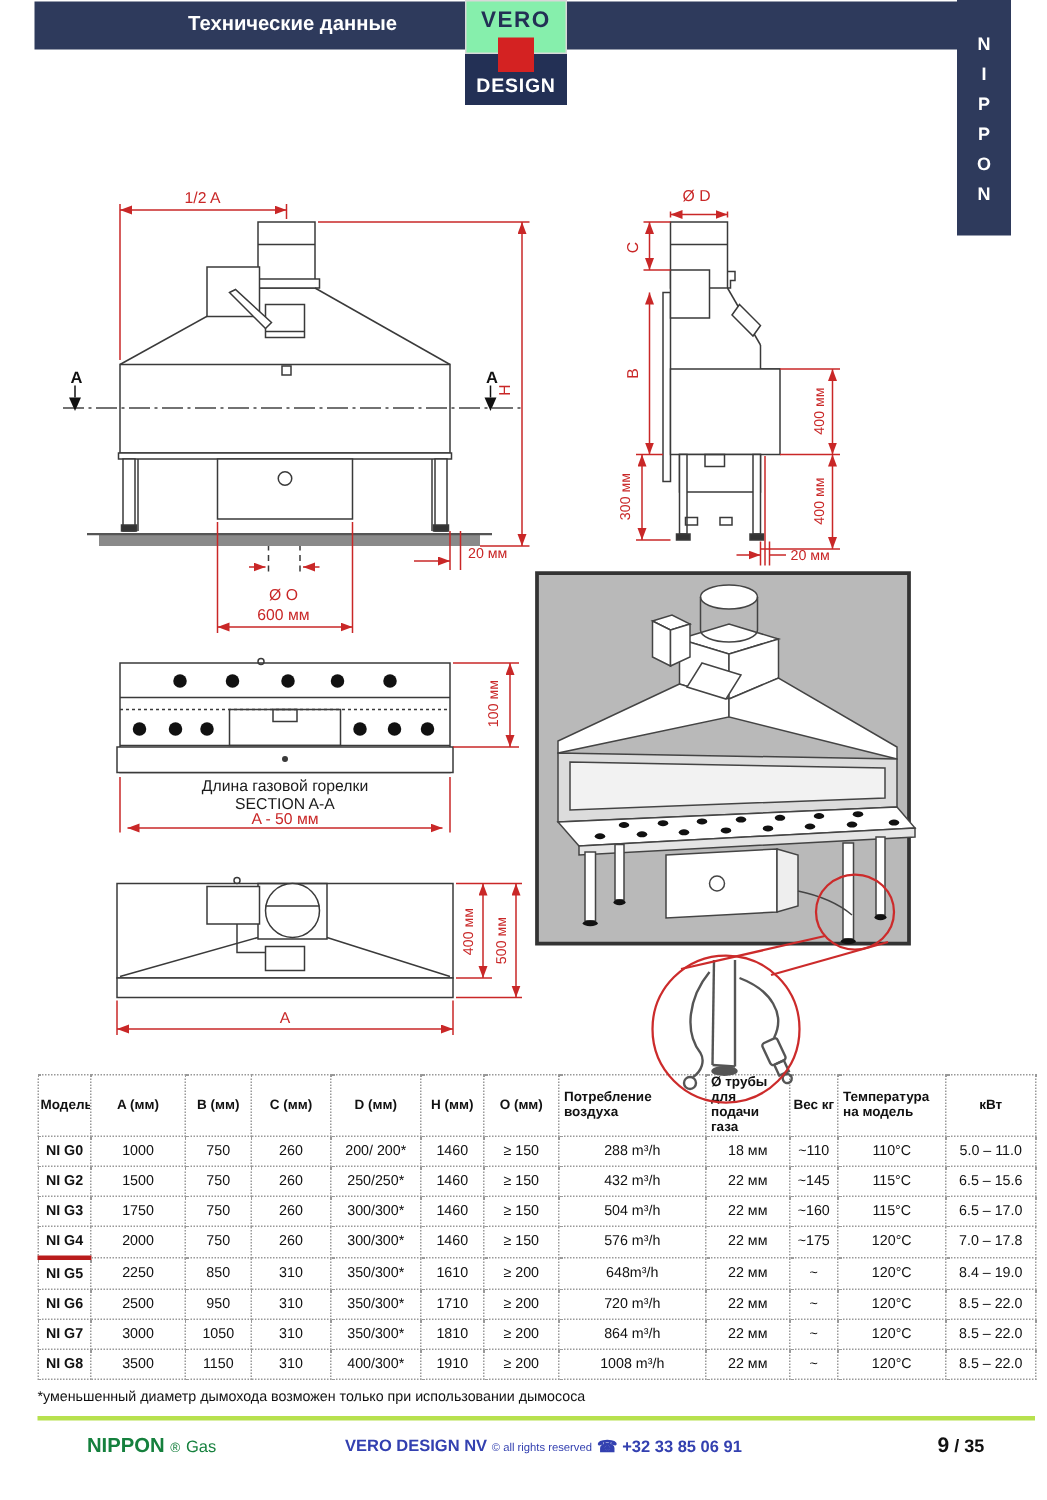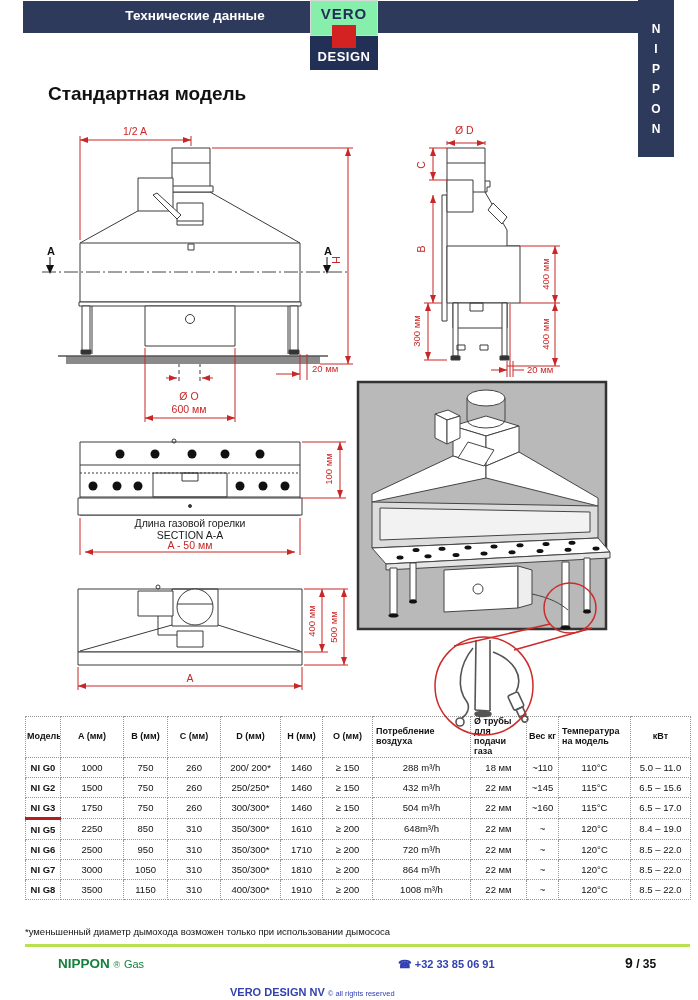--- a/index.html
+++ b/index.html
@@ -33,21 +33,21 @@
   .spec th{height:30px;font-size:9px;font-weight:bold;line-height:1.1;vertical-align:middle;text-align:center;}
   .spec th.l{text-align:left;padding-left:3px;}
   .spec td{height:19px;font-size:9.5px;text-align:center;vertical-align:middle;white-space:nowrap;}
   .spec td.model{font-weight:bold;}
   .spec tr.divider-top td:first-child{border-top:3px solid #b91c1c;}
   .footnote{position:absolute;left:25px;top:926px;font-size:9.5px;color:#111;}
   .greenline{position:absolute;left:25px;top:944px;width:665px;height:3px;background:#b7e14e;}
   .ft-brand{position:absolute;left:58px;top:956px;color:#15803d;font-size:13.5px;font-weight:bold;}
   .ft-brand .sm{font-size:9px;font-weight:normal;}
   .ft-brand .gas{font-size:11px;font-weight:normal;}
-  .ft-co{position:absolute;left:230px;top:958px;color:#3340b0;font-size:11px;font-weight:bold;margin-top:28px;}
+  .ft-co{position:absolute;left:230px;top:958px;color:#3340b0;font-size:11px;font-weight:bold;}
   .ft-co .rights{font-size:7.5px;font-weight:normal;}
   .ft-phone{position:absolute;left:398px;top:958px;color:#3340b0;font-size:11px;font-weight:bold;}
   .ft-page{position:absolute;left:625px;top:955px;font-size:12px;color:#111;font-weight:bold;}
   .ft-page b{font-size:14px;}
   .iso-overlay{pointer-events:none;}
 </style>
 </head>
 <body>
 
 <div class="page">
@@ -60,21 +60,20 @@
       </div>
     <div class="bot">
         <span>DESIGN</span>
       </div>
     <div class="sq"></div>
   </div>
   <div class="sidebar">
     <span>NIPPON</span>
   </div>
 
-  <div class="title">Стандартная модель</div>
 
   <svg style="left:28px;top:116px" width="335" height="312" viewBox="0 0 335 312">
     <defs>
       <marker id="fa" markerWidth="9" markerHeight="7" refX="8" refY="3" orient="auto-start-reverse" markerUnits="userSpaceOnUse">
         <path d="M0,0 L8,3 L0,6 Z" fill="#c92727"></path>
       </marker>
     </defs>
     <g stroke="#3a3a3a" stroke-width="1" fill="none">
 
       <rect x="144" y="32" width="38" height="44" fill="#fff"></rect>
@@ -426,20 +425,34 @@
           <td>260</td>
           <td>300/300*</td>
           <td>1460</td>
           <td>≥ 150</td>
           <td>504 m³/h</td>
           <td>22 мм</td>
           <td>~160</td>
           <td>115°C</td>
           <td>6.5 – 17.0</td>
         </tr>
+        <tr>
+          <td class="model">NI G4</td>
+          <td>2000</td>
+          <td>750</td>
+          <td>260</td>
+          <td>300/300*</td>
+          <td>1460</td>
+          <td>≥ 150</td>
+          <td>576 m³/h</td>
+          <td>22 мм</td>
+          <td>~175</td>
+          <td>120°C</td>
+          <td>7.0 – 17.8</td>
+        </tr>
         <tr class="divider-top">
           <td class="model">NI G5</td>
           <td>2250</td>
           <td>850</td>
           <td>310</td>
           <td>350/300*</td>
           <td>1610</td>
           <td>≥ 200</td>
           <td>648m³/h</td>
           <td>22 мм</td>

